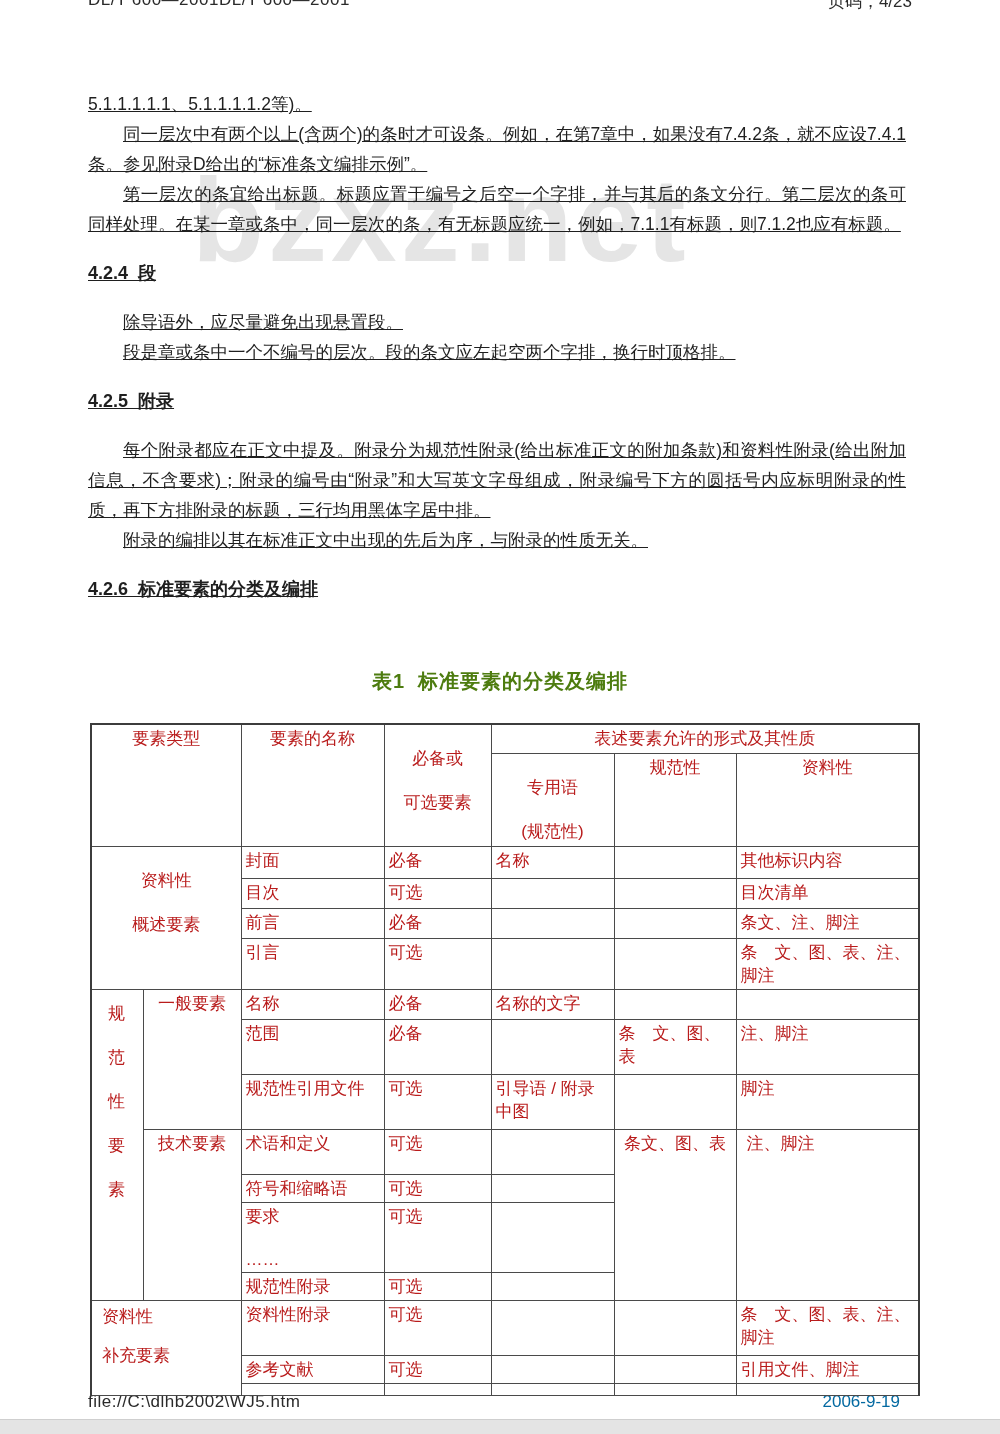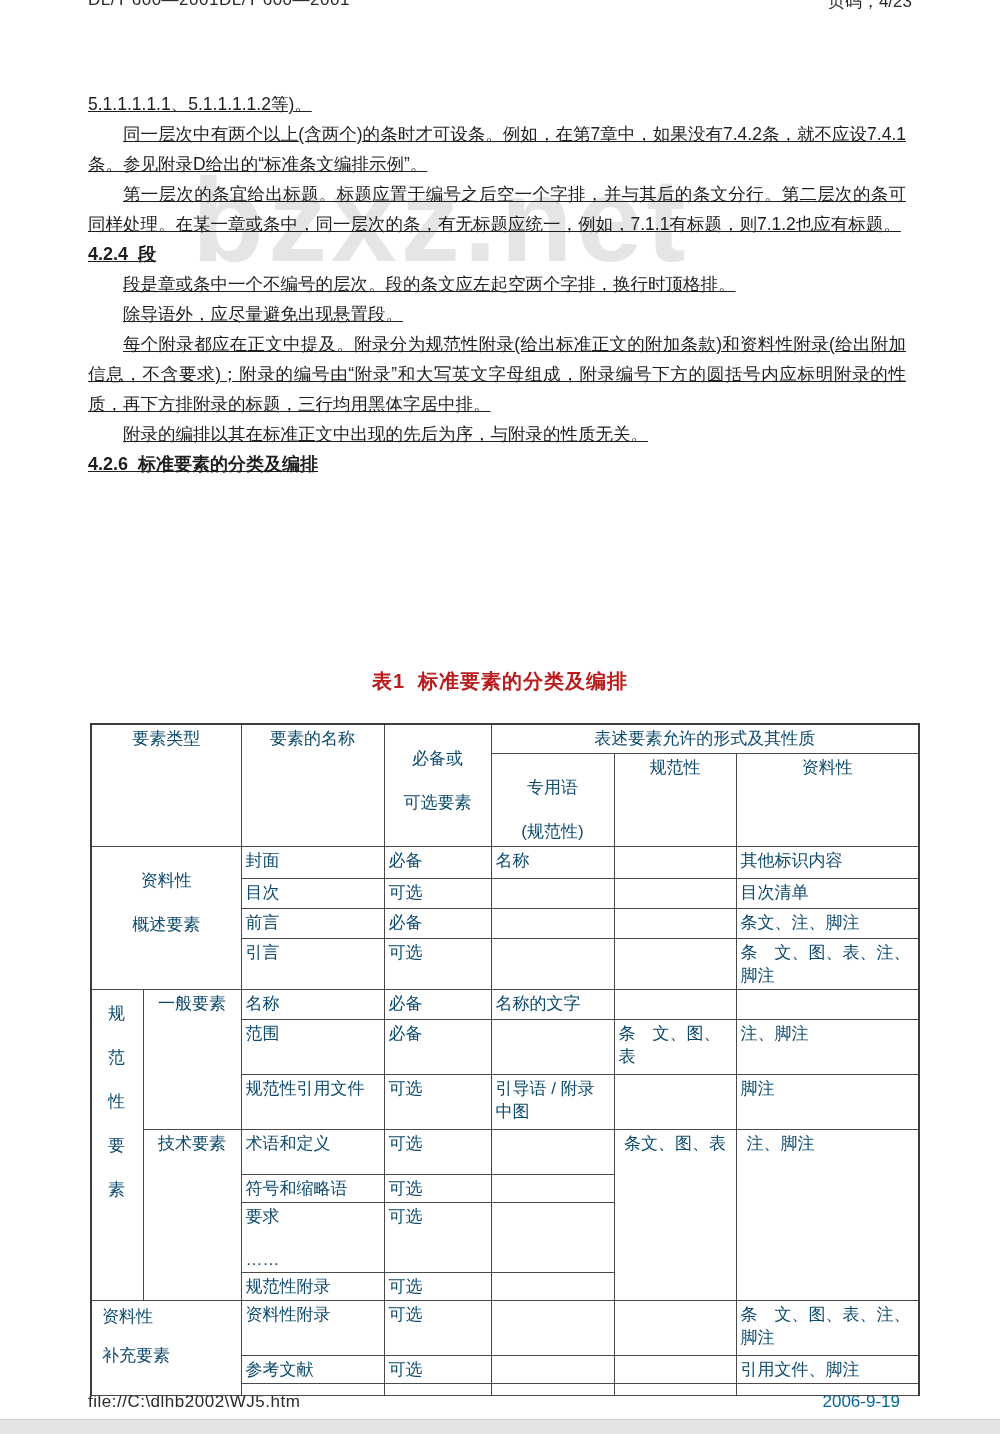--- a/index.html
+++ b/index.html
@@ -19,32 +19,32 @@
     font-size:118px;font-weight:bold;letter-spacing:4px;
     color:rgba(160,160,160,0.28);
   }
   
   .content{
     position:absolute;left:88px;top:89px;width:818px;z-index:1;
     font-size:17.5px;line-height:30px;text-align:justify;text-decoration:underline;
   }
   .content p{margin:0;}
   .content p.ind{text-indent:2em;}
-  .content h3{margin:0 0;font-size:18px;font-weight:bold;white-space:pre;}
+  .content h3{margin:19px 0;font-size:18px;font-weight:bold;white-space:pre;}
   
   .tbl-caption{
     position:absolute;left:0;top:668px;width:1000px;z-index:1;
     text-align:center;font-size:20px;font-weight:bold;white-space:pre;
-    color:#b91c1c;letter-spacing:1px;
+    color:#4d7c0f;letter-spacing:1px;
   }
   
   table.elements{
     position:absolute;left:90px;top:723px;z-index:1;
     width:828px;border-collapse:collapse;table-layout:fixed;
-    font-size:17px;color:#0c4a6e;
+    font-size:17px;color:#b91c1c;
   }
   table.elements{border:2px solid #3c3c3c;border-bottom:none;}
   table.elements td{border:1px solid #4a4a4a;padding:2px 4px;vertical-align:top;overflow:hidden;}
   td.hc{text-align:center;vertical-align:middle;padding:2px;}
   td.hbot{border-bottom:3px solid #2e2e2e;}
   td.sep{border-bottom:2px solid #2e2e2e;}
   td.nobot{border-bottom:none;}
   td.vmid{vertical-align:middle;}
   td.name{padding:4px 4px 2px 10px;}
   td.req{padding:4px 4px 2px 12px;}
@@ -69,22 +69,23 @@
   <div class="hdr-left">DL/T 600—2001DL/T 600—2001</div>
   <div class="hdr-right">页码，4/23</div>
 
   <div class="watermark">bzxz.net</div>
 
   <div class="content">
     <p>5.1.1.1.1.1、5.1.1.1.1.2等)。</p>
     <p class="ind">同一层次中有两个以上(含两个)的条时才可设条。例如，在第7章中，如果没有7.4.2条，就不应设7.4.1条。参见附录D给出的“标准条文编排示例”。</p>
     <p class="ind">第一层次的条宜给出标题。标题应置于编号之后空一个字排，并与其后的条文分行。第二层次的条可同样处理。在某一章或条中，同一层次的条，有无标题应统一，例如，7.1.1有标题，则7.1.2也应有标题。</p>
     <h3>4.2.4  段</h3>
+    <p class="ind">除导语外，应尽量避免出现悬置段。</p>
     <p class="ind">段是章或条中一个不编号的层次。段的条文应左起空两个字排，换行时顶格排。</p>
-    <p class="ind">除导语外，应尽量避免出现悬置段。</p>
+    <h3>4.2.5  附录</h3>
     <p class="ind">每个附录都应在正文中提及。附录分为规范性附录(给出标准正文的附加条款)和资料性附录(给出附加信息，不含要求)；附录的编号由“附录”和大写英文字母组成，附录编号下方的圆括号内应标明附录的性质，再下方排附录的标题，三行均用黑体字居中排。</p>
     <p class="ind">附录的编排以其在标准正文中出现的先后为序，与附录的性质无关。</p>
     <h3>4.2.6  标准要素的分类及编排</h3>
   </div>
 
   <div class="tbl-caption">表1  标准要素的分类及编排</div>
 
   <table class="elements">
     <colgroup>
       <col style="width:52px">

